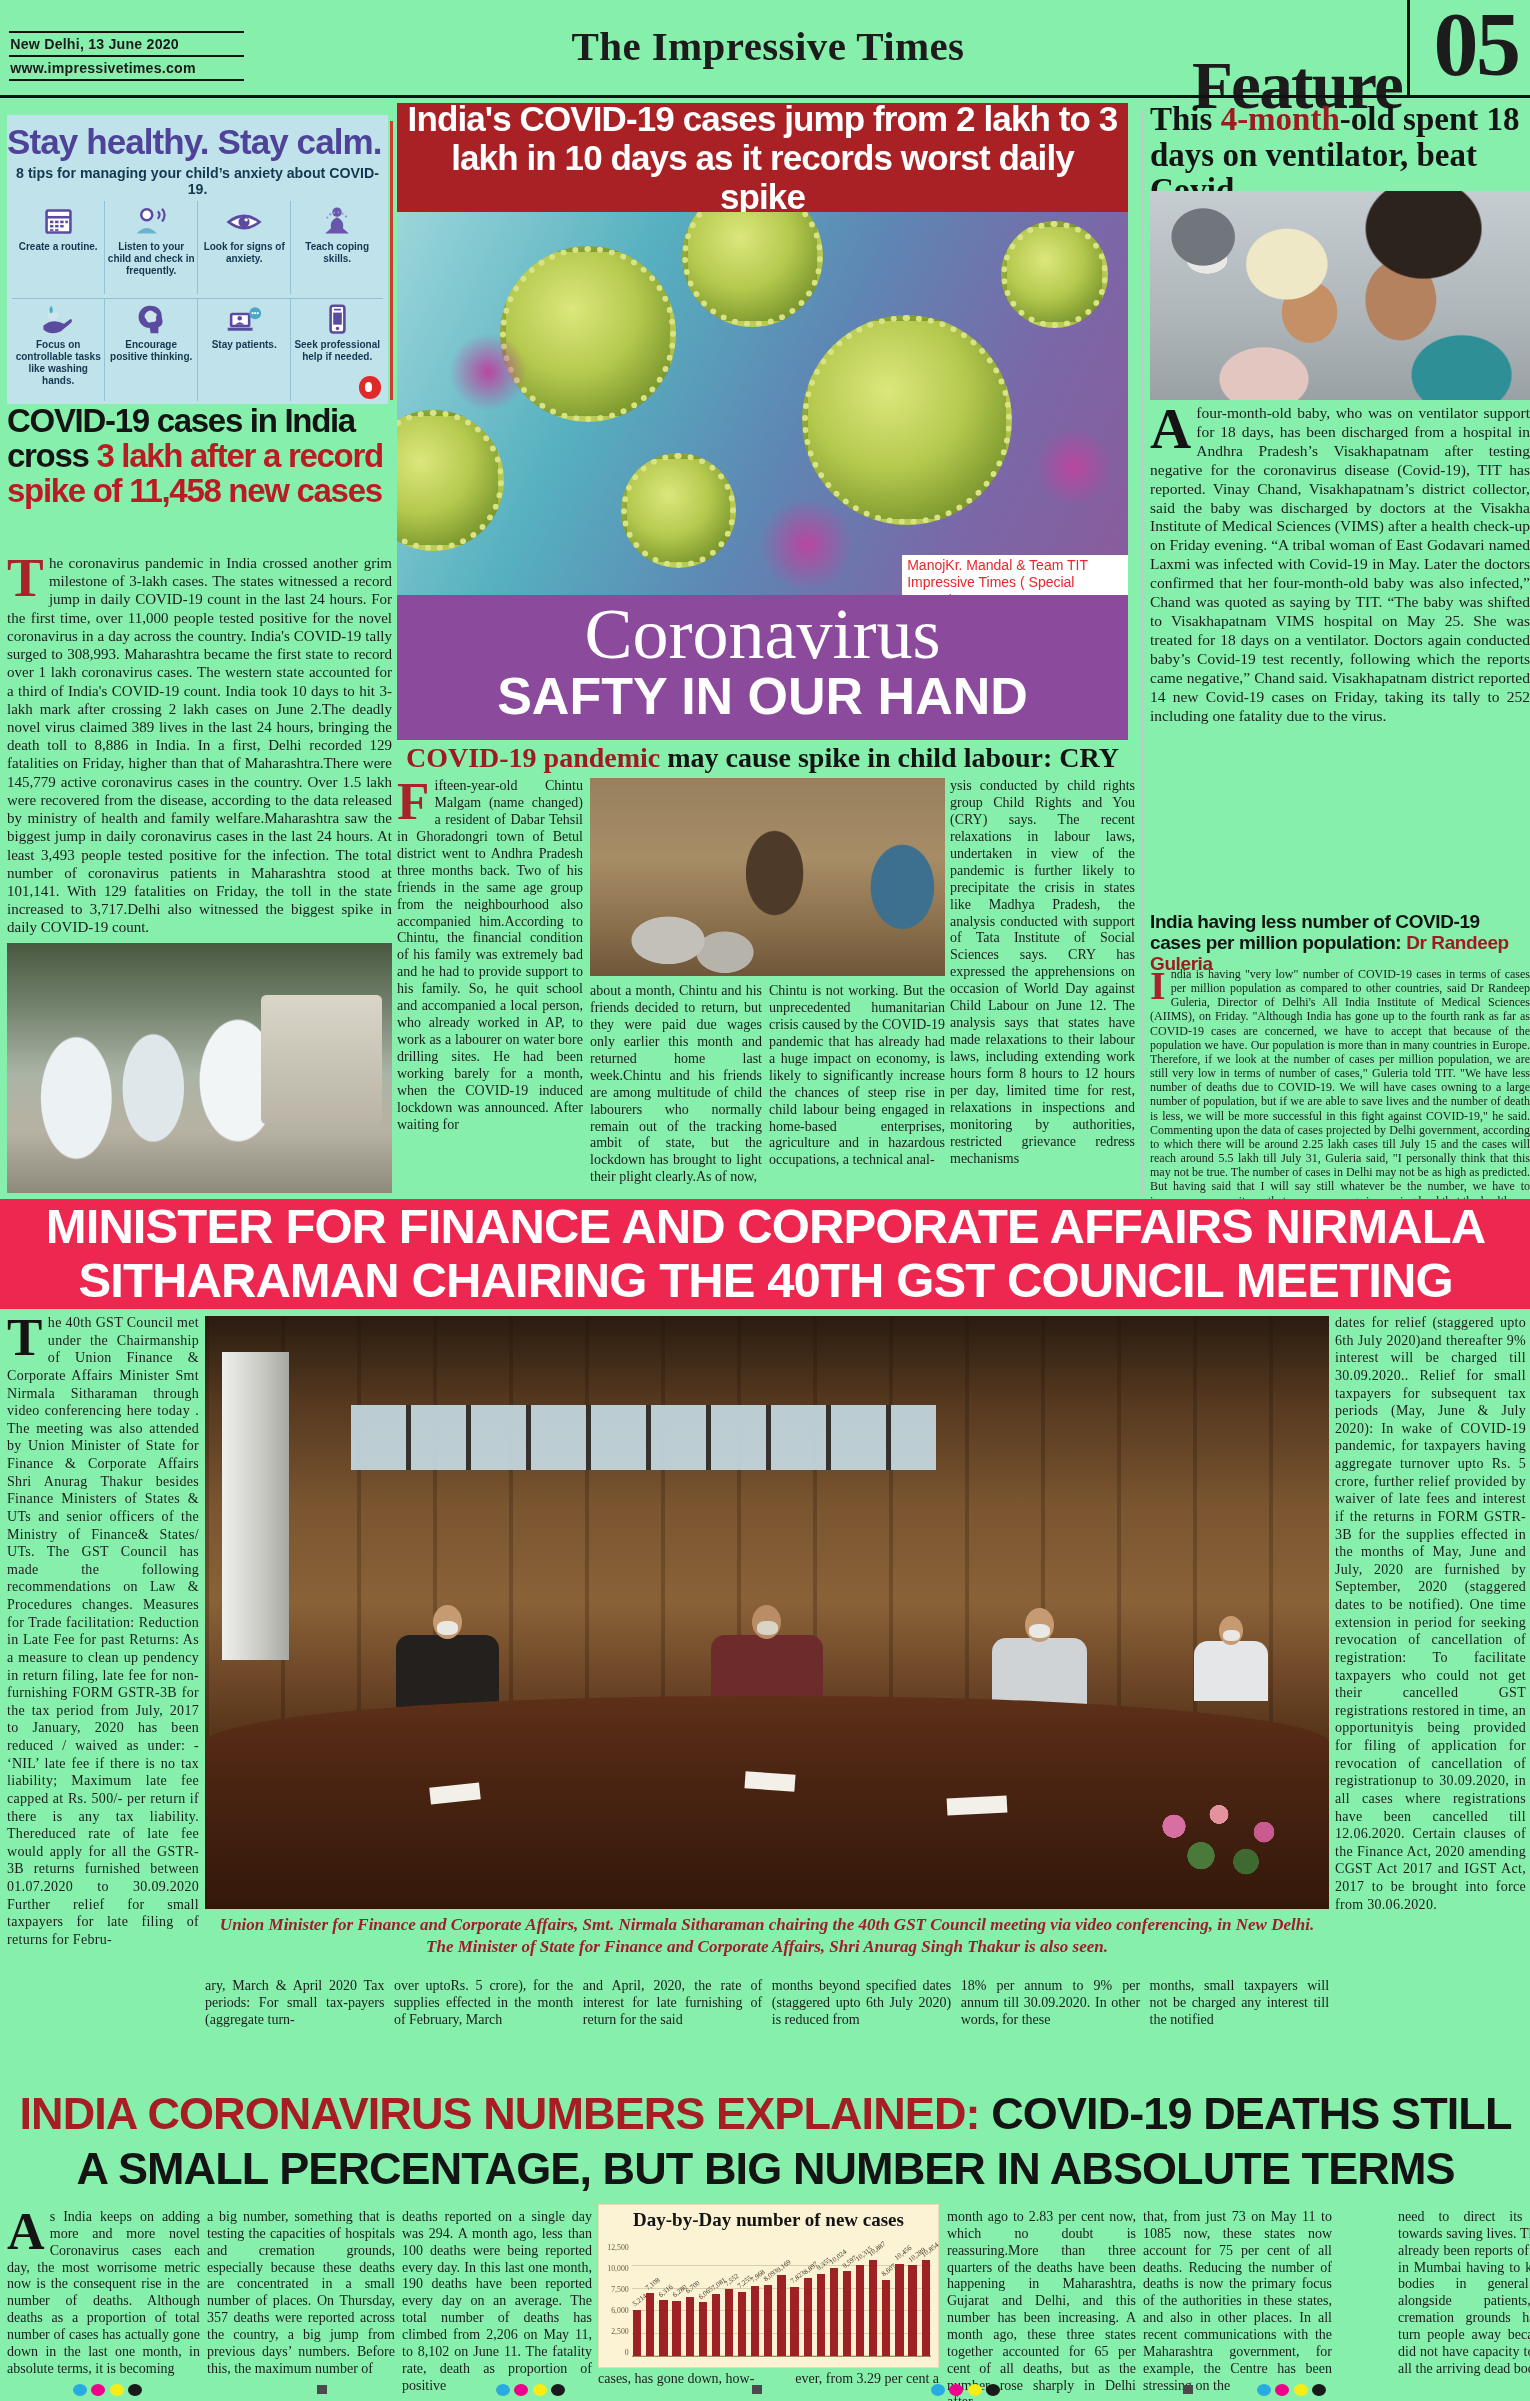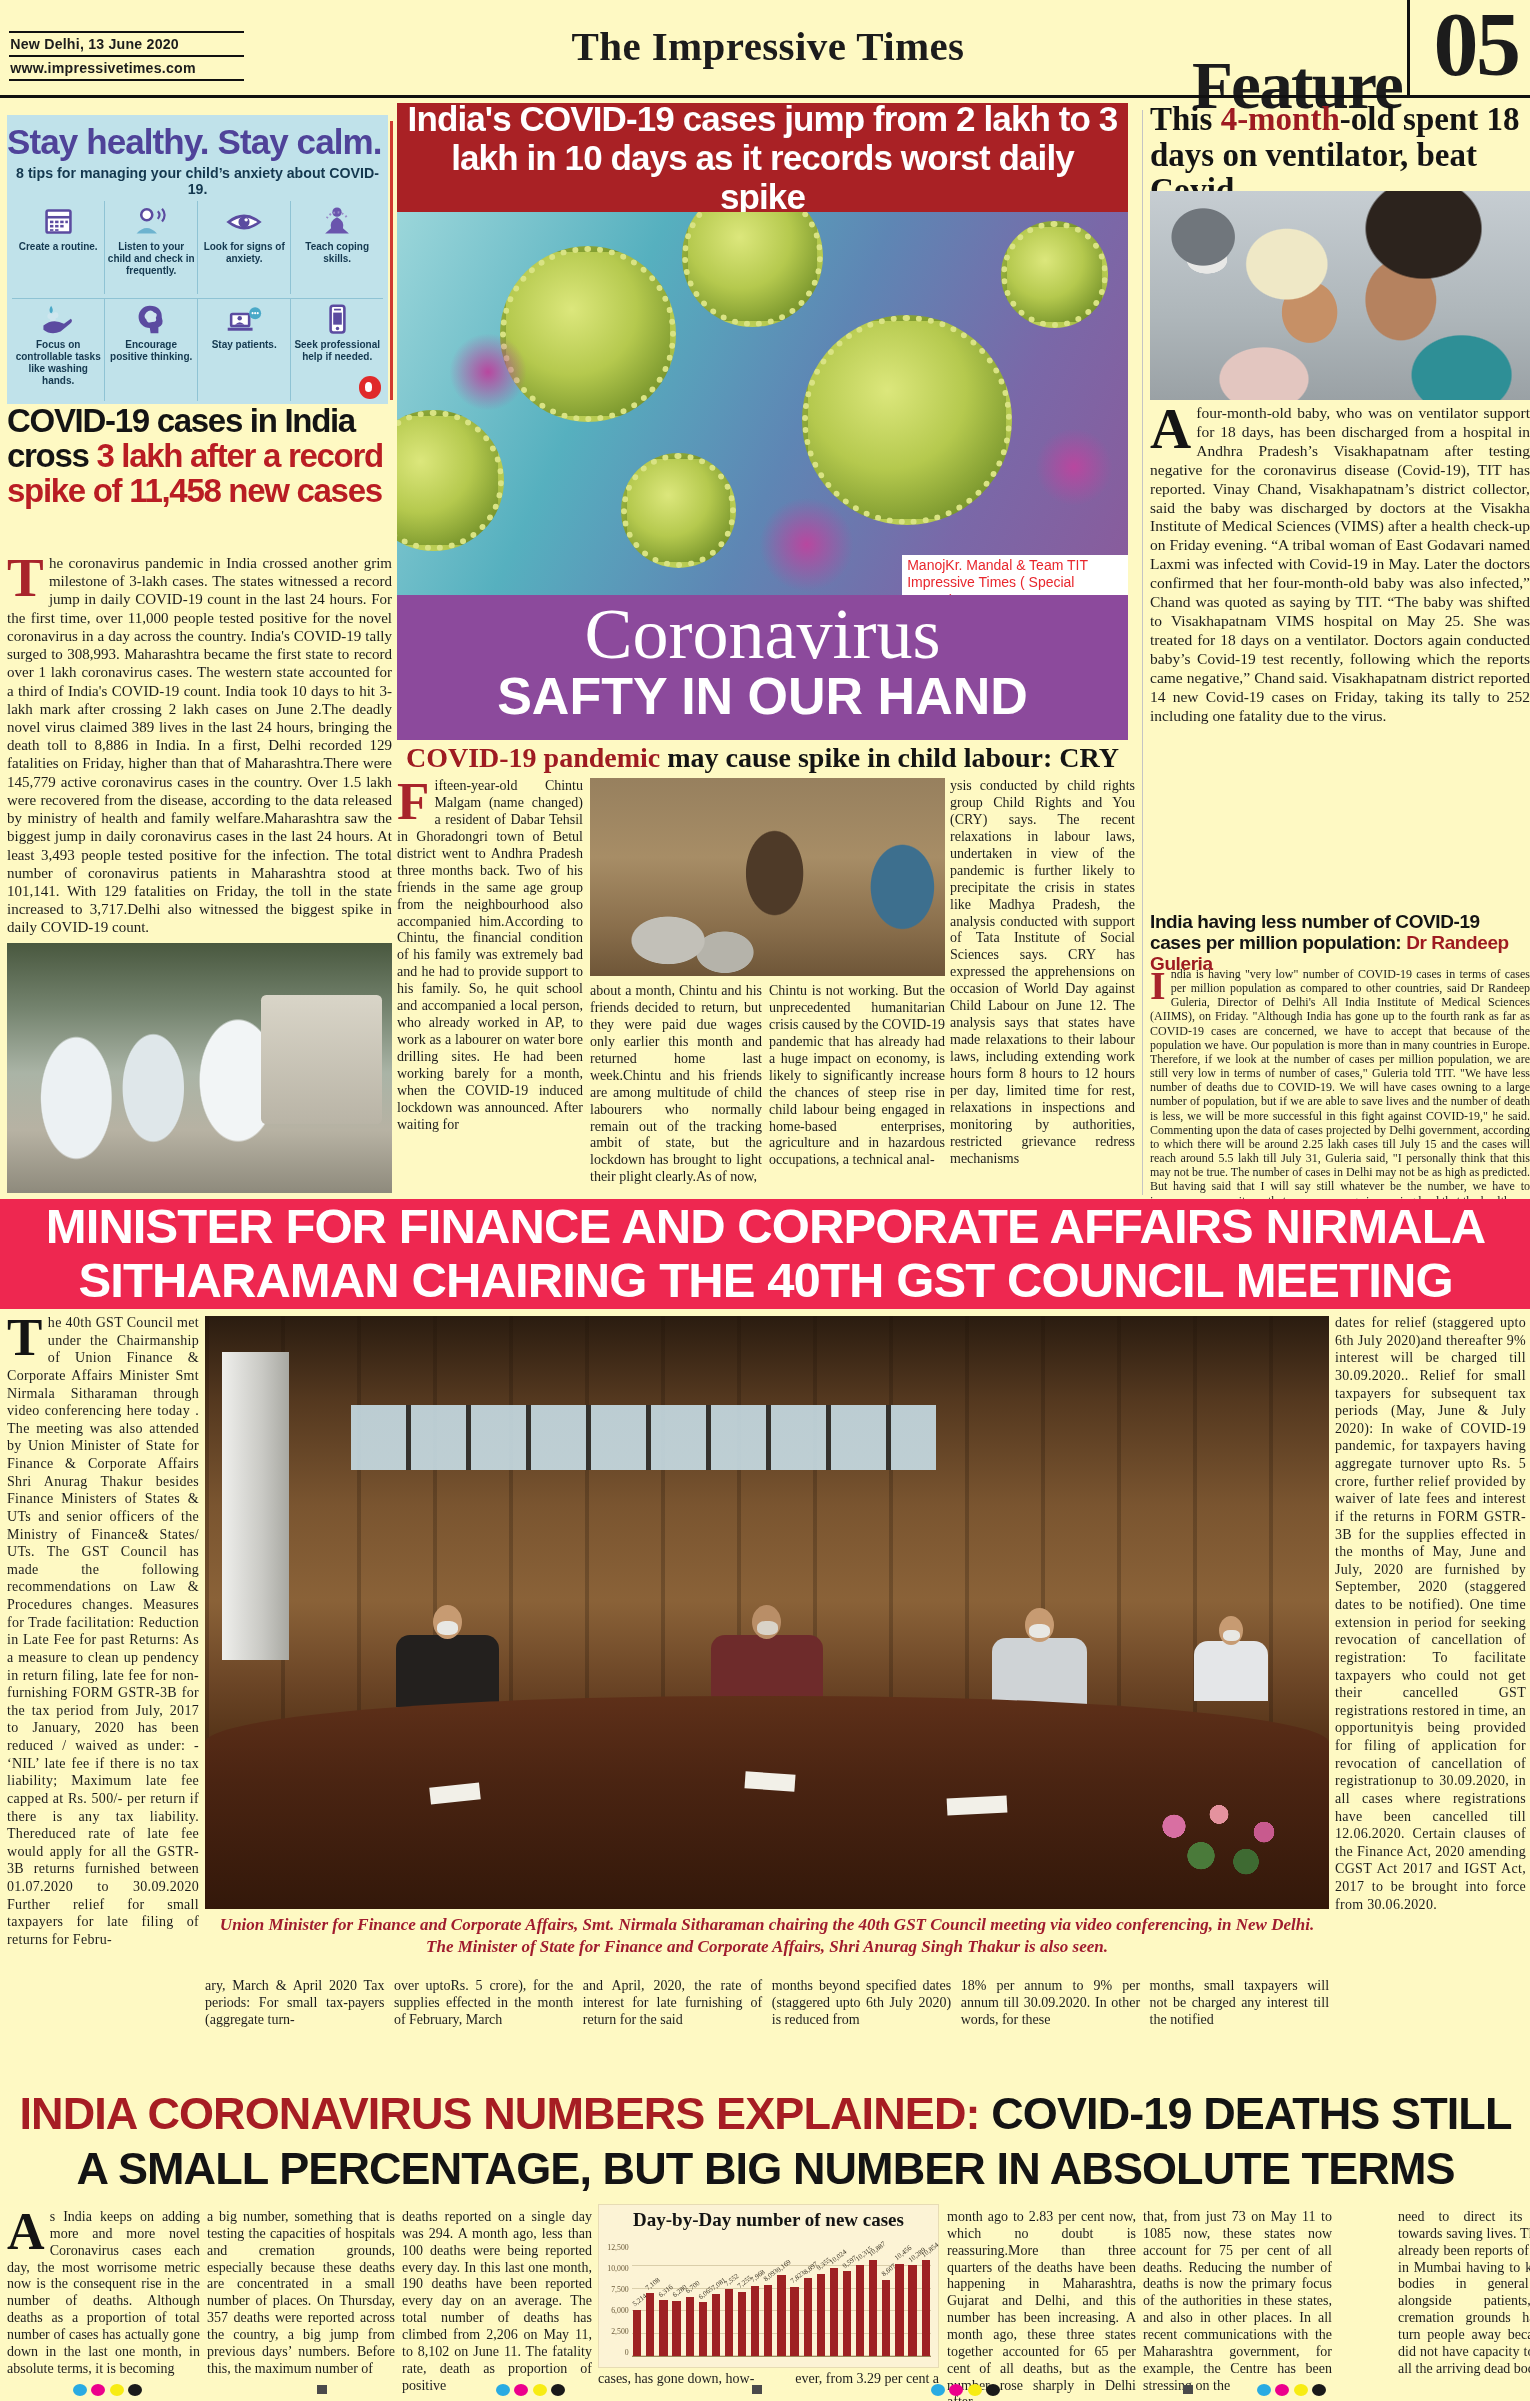--- a/index.html
+++ b/index.html
@@ -1,16 +1,16 @@
 <!DOCTYPE html>
 <html style="font-size:14px"><head>
 <meta charset="utf-8">
 <style>
   html,body{margin:0;padding:0;background:#888;}
-  #page{position:relative;width:1531px;height:2401px;background:#fef9c3;overflow:hidden;
+  #page{position:relative;width:1531px;height:2401px;background:#86efac;overflow:hidden;
         font-family:"Liberation Serif",serif;color:#1c1c1c;}
   .abs{position:absolute;}
   .sans{font-family:"Liberation Sans",sans-serif;}
   .just{text-align:justify;text-justify:inter-word;}
   .coltext{font-size:14px;line-height:1.21;overflow:hidden;}
   .dropcap{float:left;font-family:"Liberation Serif",serif;font-weight:bold;line-height:0.78;
            padding:3.4px 5.2px 0 0;}
   .dc-red{color:#a8242b;}
   .dc-black{color:#141414;}
   .rule{background:#111;}

